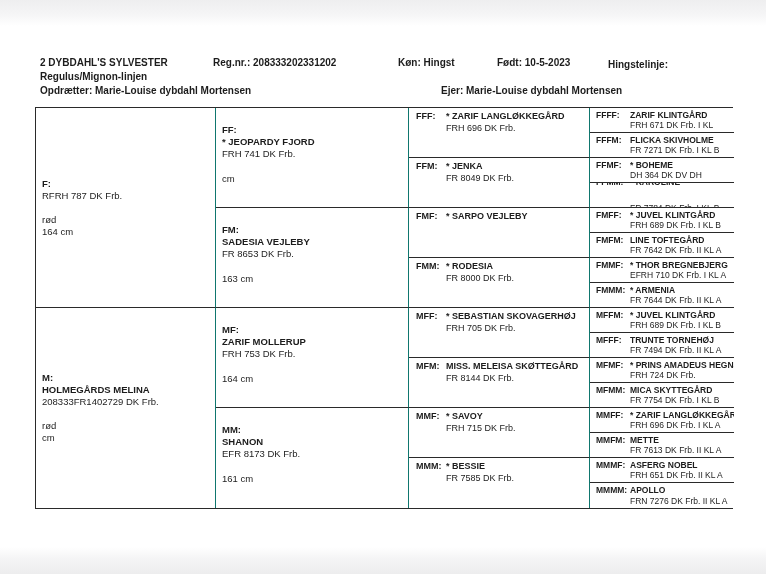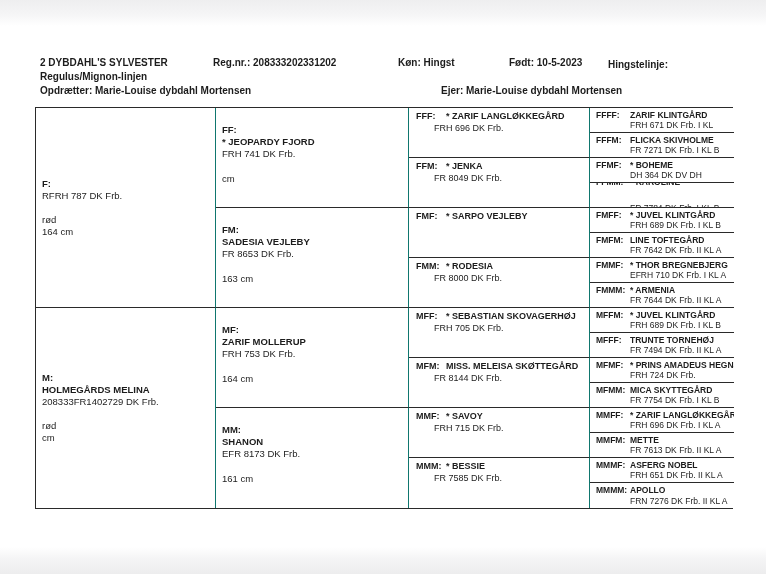--- a/index.html
+++ b/index.html
@@ -43,35 +43,35 @@
   .g2{justify-content:flex-start;padding:16px 4px 4px 6px;font-size:9.5px;line-height:12px;}
   .g3{justify-content:flex-start;padding:3px 2px 1px 7px;font-size:9px;line-height:11.5px;}
   .g4{justify-content:center;padding:1px 2px 1px 6px;font-size:8.5px;line-height:10.5px;}
   .code{font-weight:bold;}
   .nm{font-weight:bold;white-space:nowrap;}
   .pid{font-weight:normal;white-space:nowrap;}
   .meta{margin-top:13px;font-weight:normal;}
   .g1 .meta{margin-top:12px;}
   .l1{white-space:nowrap;}
   .c3{display:inline-block;width:30px;font-weight:bold;}
-  .ind3{margin-left:18px;}
+  .ind3{margin-left:30px;}
   .c4{display:inline-block;width:34px;font-weight:bold;}
   .ind4{margin-left:34px;}
 </style>
 </head>
 <body>
 
 <div class="band-top"></div>
 <div class="band-bottom"></div>
 
 <div class="hdr">
   <span class="abs" style="left:40px;top:56px;">2 DYBDAHL'S SYLVESTER</span>
   <span class="abs" style="left:213px;top:56px;">Reg.nr.: 208333202331202</span>
   <span class="abs" style="left:398px;top:56px;">Køn: Hingst</span>
-  <span class="abs" style="left:497px;top:56px;margin-left:12px;">Født: 10-5-2023</span>
+  <span class="abs" style="left:497px;top:56px;">Født: 10-5-2023</span>
   <span class="abs" style="left:608px;top:58px;">Hingstelinje:</span>
   <span class="abs" style="left:40px;top:70px;">Regulus/Mignon-linjen</span>
   <span class="abs" style="left:40px;top:84px;">Opdrætter: Marie-Louise dybdahl Mortensen</span>
   <span class="abs" style="left:398px;top:84px;padding-left:43px;">Ejer: Marie-Louise dybdahl Mortensen</span>
 </div>
 
 <div class="pedigree">
 
   <div class="cell g1" style="grid-column:1;grid-row:1/9;">
     <div class="code">F:</div>

